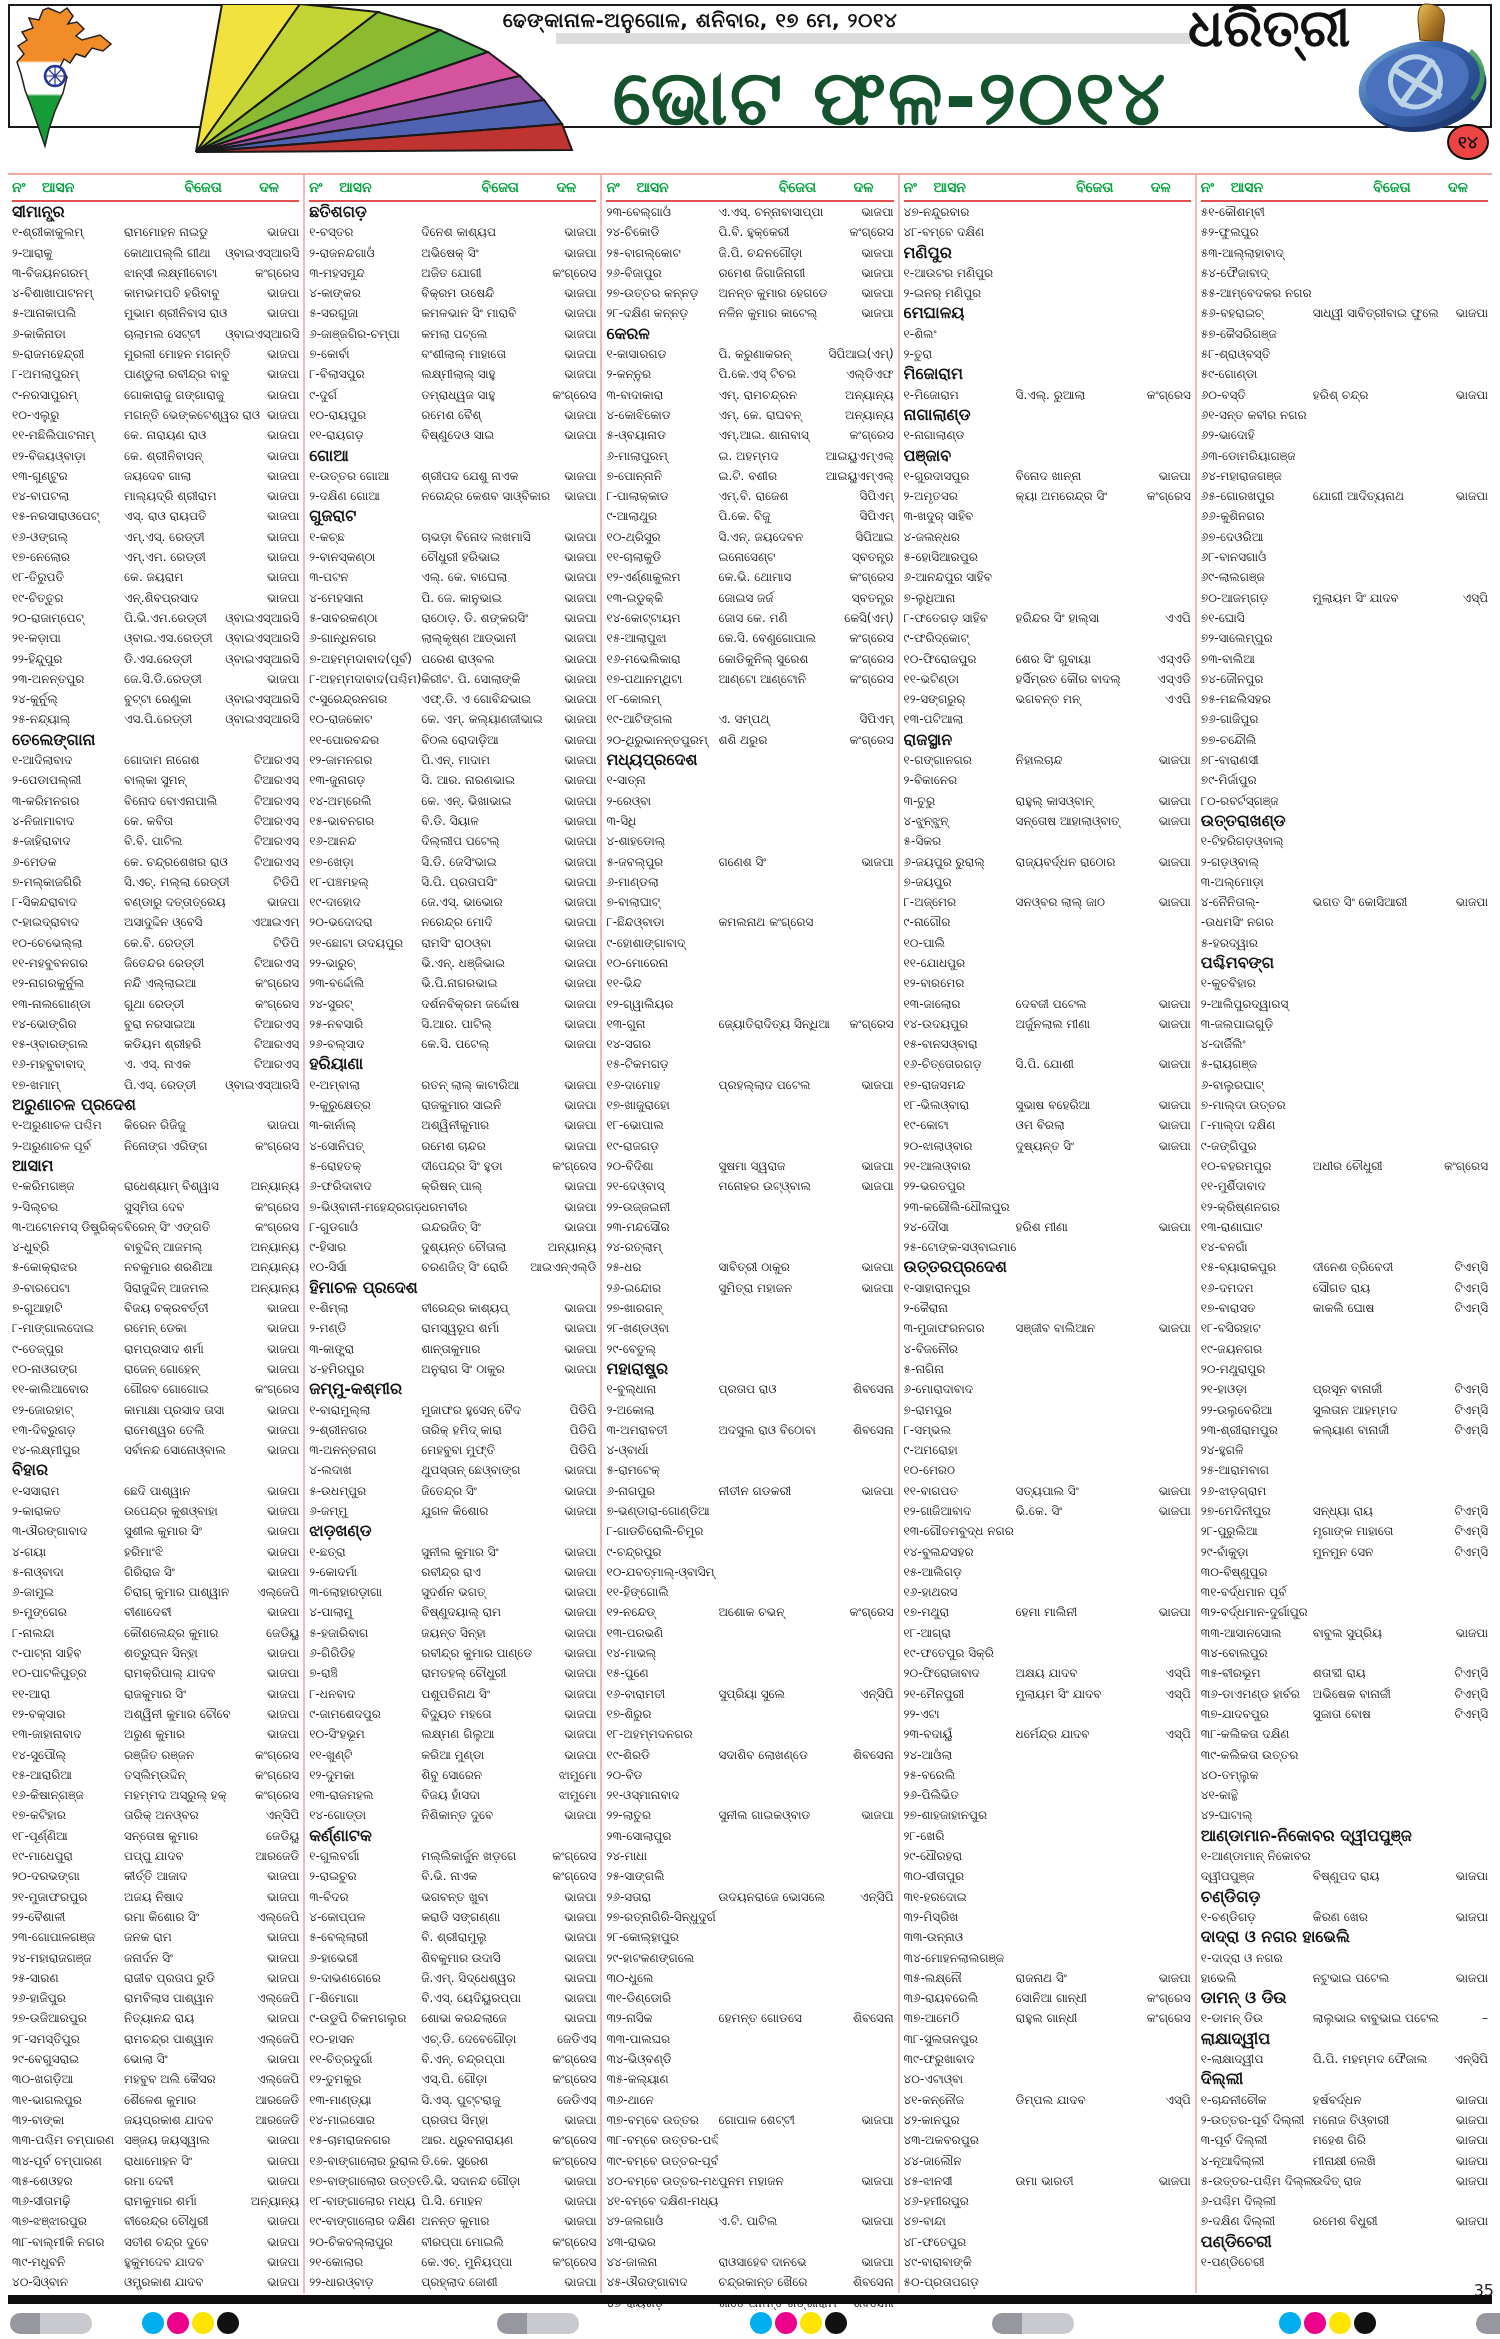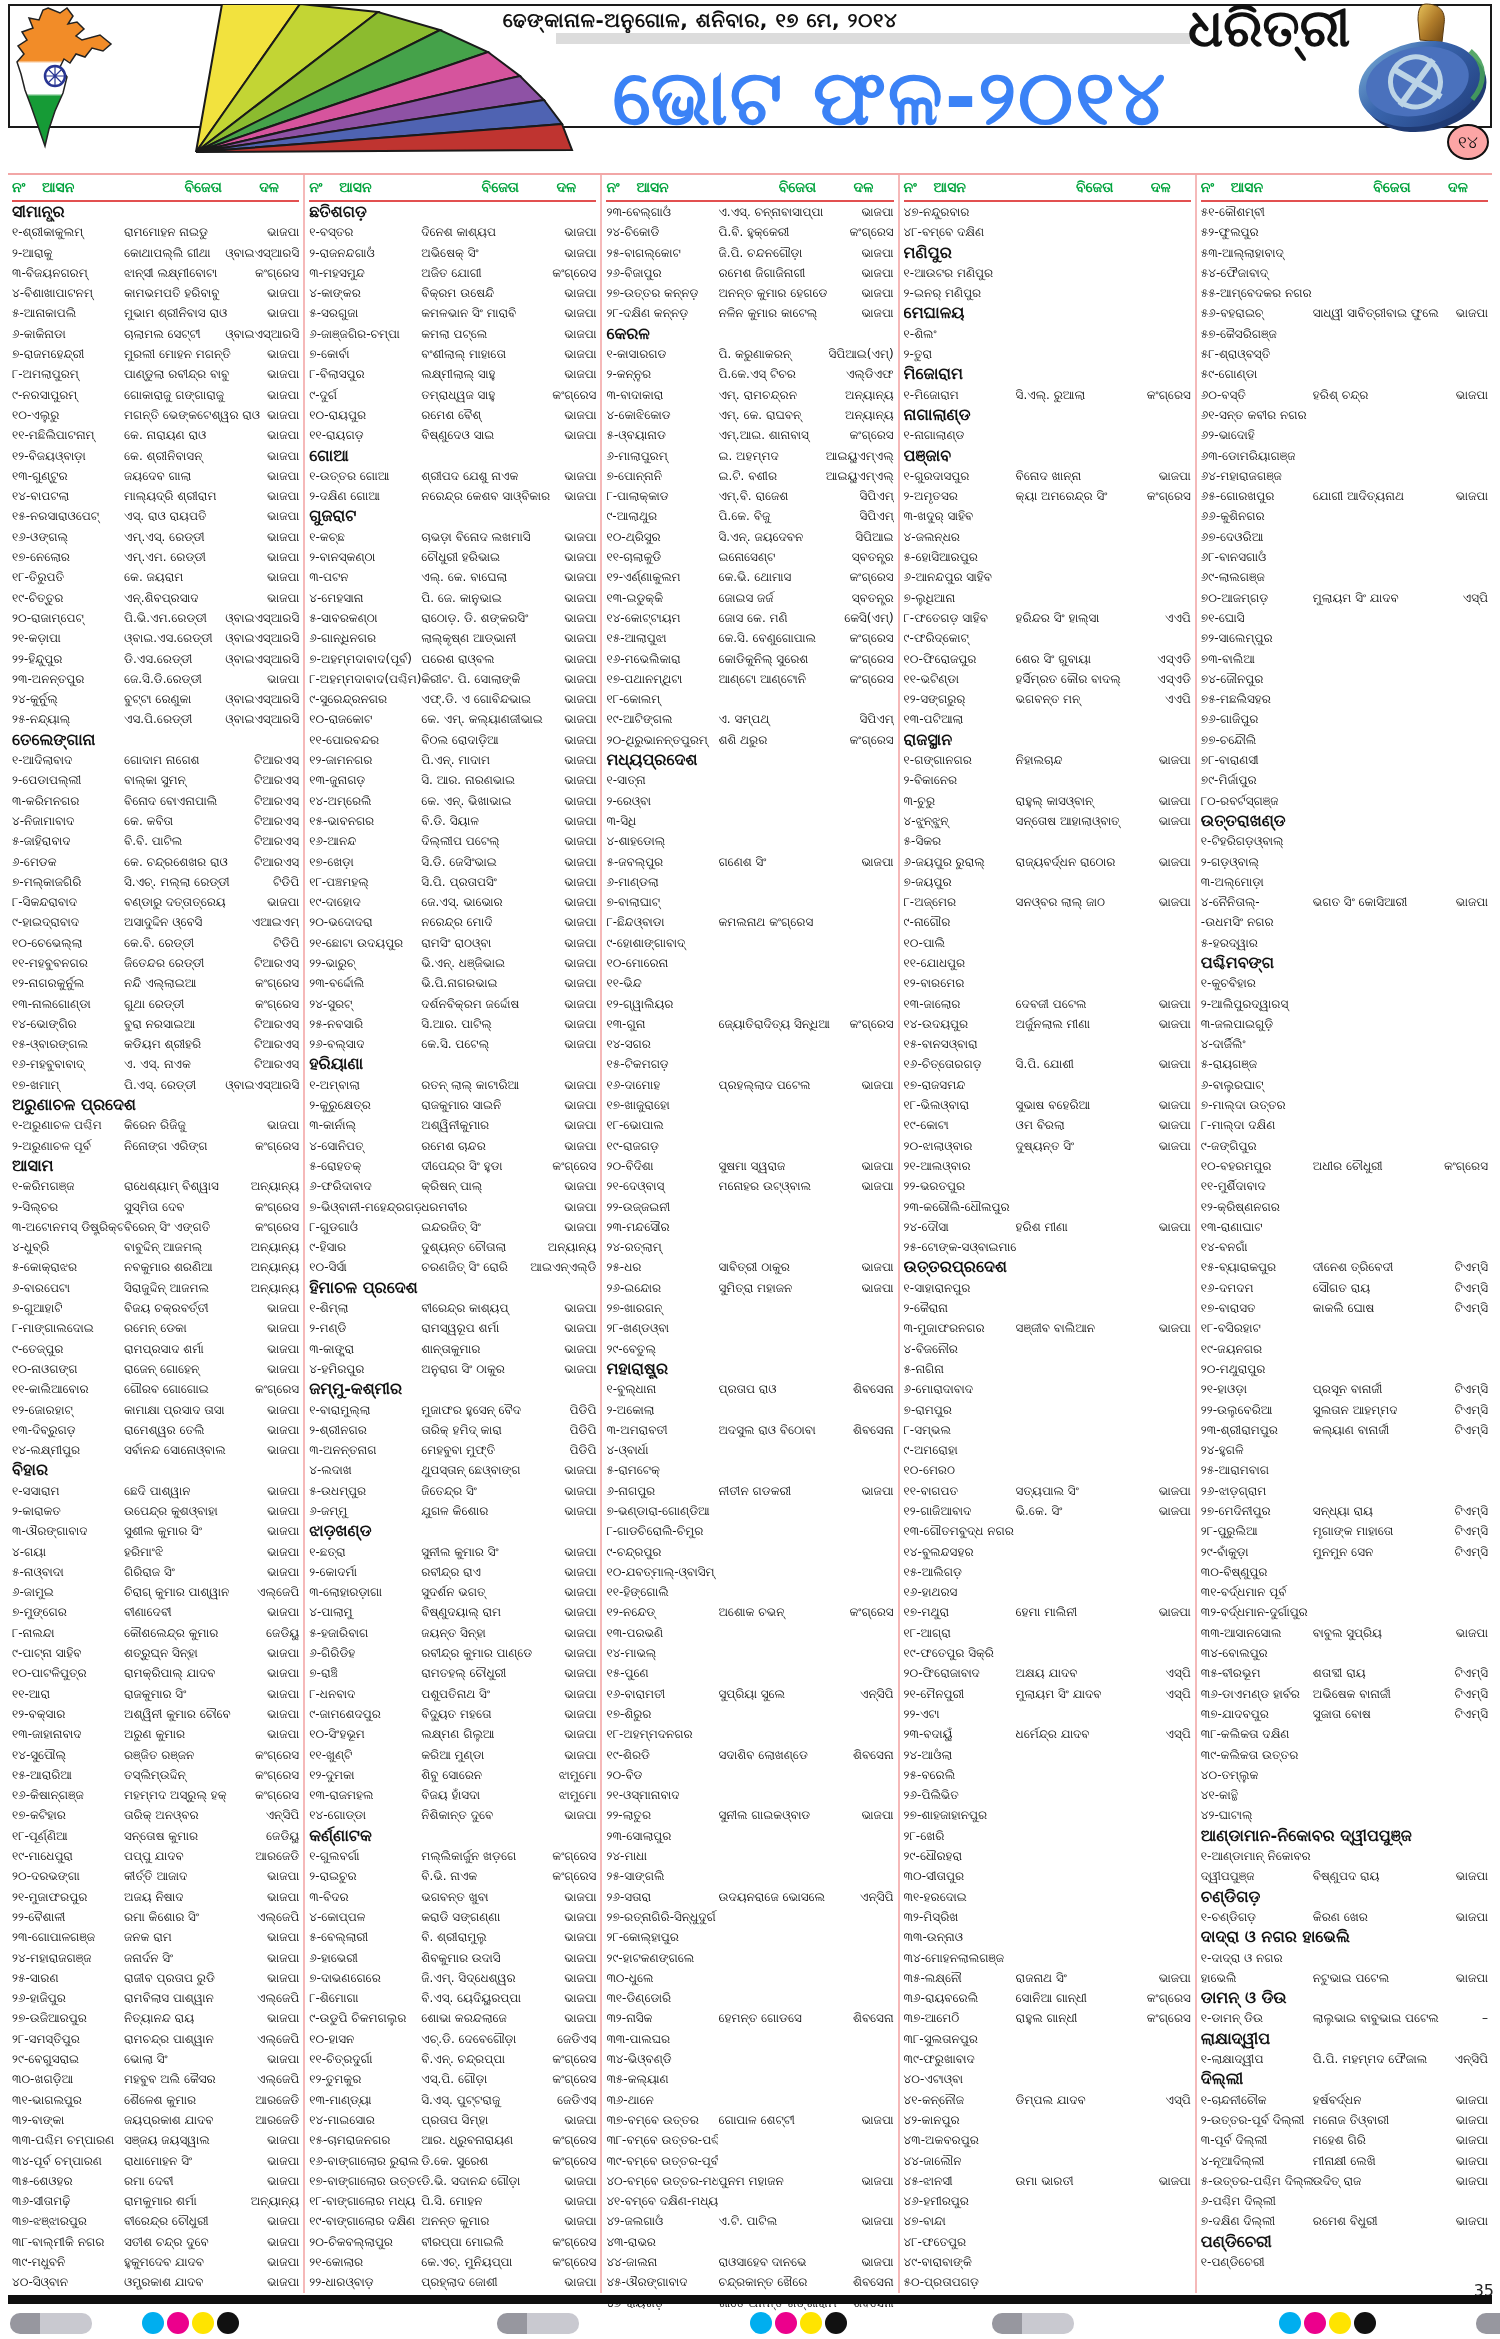--- a/index.html
+++ b/index.html
@@ -4,23 +4,23 @@
 <style>
   html,body{margin:0;padding:0;background:#777;}
   .page{position:relative;width:1500px;height:2339px;background:#fff;overflow:hidden;
         font-family:"DejaVu Sans",sans-serif;color:#111;}
   
   .banner-frame{position:absolute;left:8px;top:4px;width:1480px;height:120px;border:2px solid #1a1a1a;background:#fff;}
   .edition{position:absolute;left:420px;top:8px;width:560px;text-align:center;font-size:20px;font-weight:bold;letter-spacing:.5px;}
   .gray-underline{position:absolute;left:556px;top:33px;width:634px;height:11px;background:#dcdcdc;}
   .paper-logo{position:absolute;left:1188px;top:2px;width:170px;font-size:52px;font-weight:800;line-height:1;}
   .page-title{position:absolute;left:430px;top:52px;width:920px;text-align:center;
-              font-size:76px;font-weight:800;color:#3b82f6;line-height:1.2;letter-spacing:2px;white-space:nowrap;}
+              font-size:76px;font-weight:800;color:#14532d;line-height:1.2;letter-spacing:2px;white-space:nowrap;}
   .page-badge{position:absolute;left:1447px;top:124px;width:38px;height:32px;border:2px solid #111;border-radius:50%;
-              text-align:center;font-size:17px;font-weight:normal;line-height:32px;background:#fca5a5;}
+              text-align:center;font-size:17px;font-weight:bold;line-height:32px;background:#ef4444;}
   .gfx{position:absolute;}
   
   .table{position:absolute;left:8px;top:173px;width:1484px;height:2118px;display:flex;border-top:2px solid #f2a6a6;}
   .col{flex:1 1 0;min-width:0;padding:0 4px;}
   .col + .col{border-left:2px solid #f5b9b9;}
   .colhead{height:25px;display:flex;align-items:center;border-bottom:2.5px solid #e25050;
            color:#00a33c;font-weight:bold;font-size:14px;}
   .colhead .h0{width:30px;}
   .colhead .h1{width:105px;}
   .colhead .h2{flex:1;text-align:center;}

